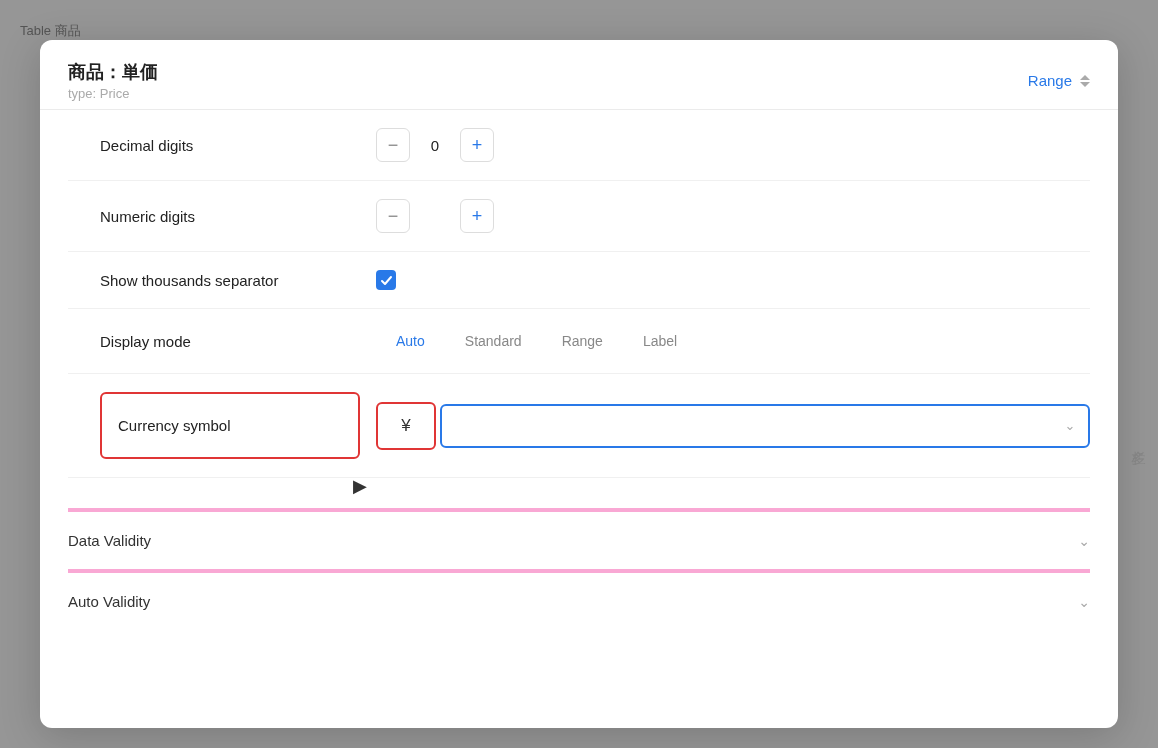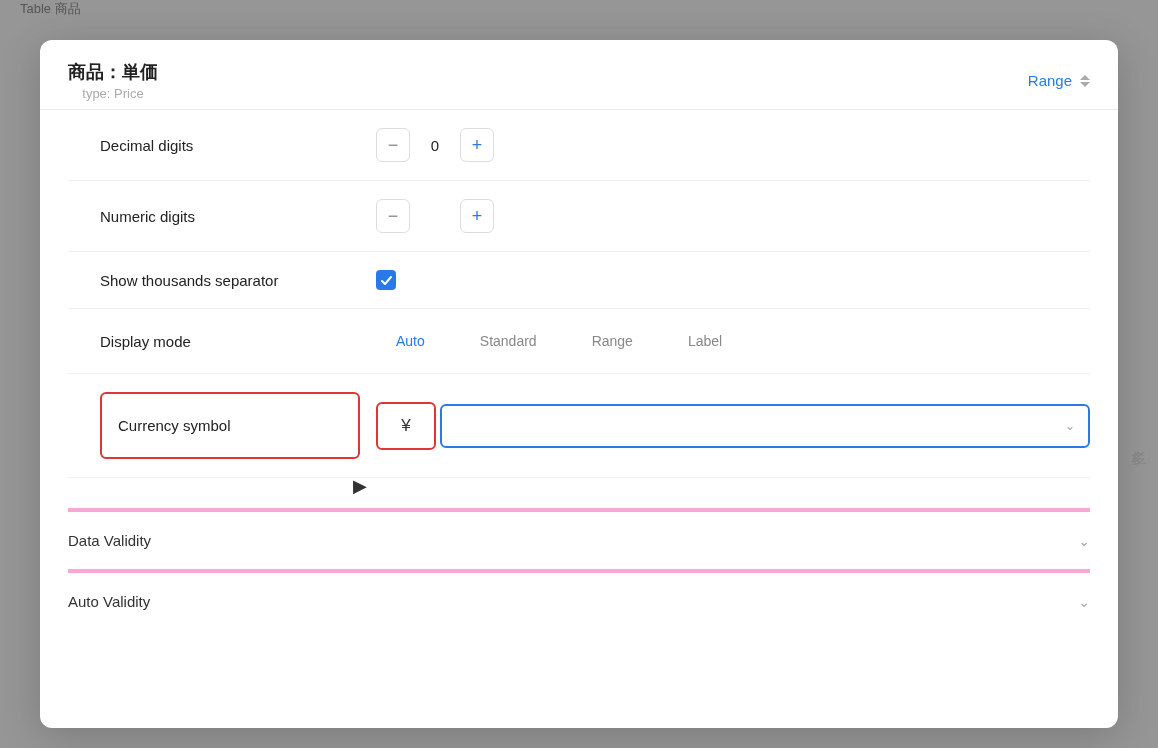--- a/index.html
+++ b/index.html
@@ -44,21 +44,20 @@
     .modal-title {
       font-size: 18px;
       font-weight: 600;
       color: #222;
     }
 
     .modal-subtitle {
       font-size: 13px;
       color: #888;
       margin-top: 2px;
-      text-align: center;
     }
 
     .modal-subtitle span {
       color: #aaa;
     }
 
     .header-right {
       display: flex;
       align-items: center;
       gap: 8px;
@@ -190,21 +189,21 @@
     }
     .checkbox-custom svg {
       width: 13px;
       height: 13px;
     }
 
     
     .display-mode-seg {
       display: flex;
       align-items: center;
-      gap: 15px;
+      gap: 0;
     }
     .seg-option {
       padding: 6px 20px;
       font-size: 14px;
       cursor: pointer;
       color: #888;
       background: none;
       border: none;
     }
     .seg-option.active {
@@ -245,21 +244,21 @@
     }
 
     
     .top-bar-hint {
       position: absolute;
       top: 0;
       left: 0;
       right: 0;
       height: 40px;
       display: flex;
-      align-items: flex-start;
+      align-items: flex-end;
       padding: 0 20px;
       gap: 20px;
     }
 
     .top-bar-title {
       font-size: 13px;
       color: #555;
       font-weight: 500;
     }
 

